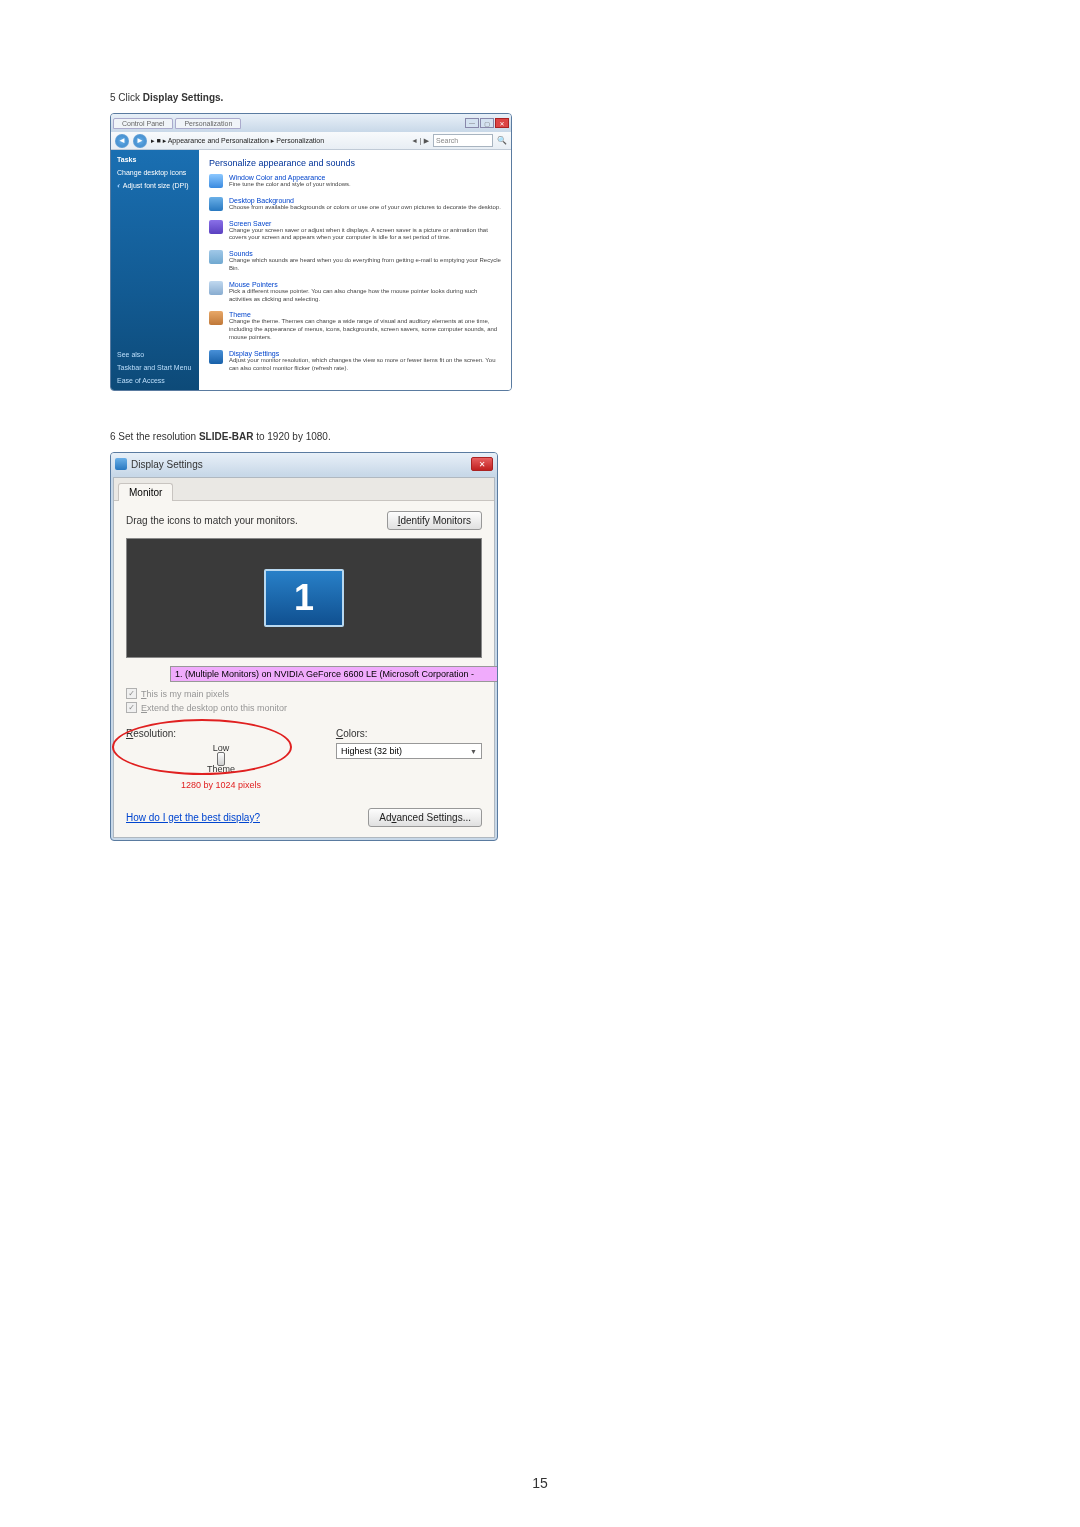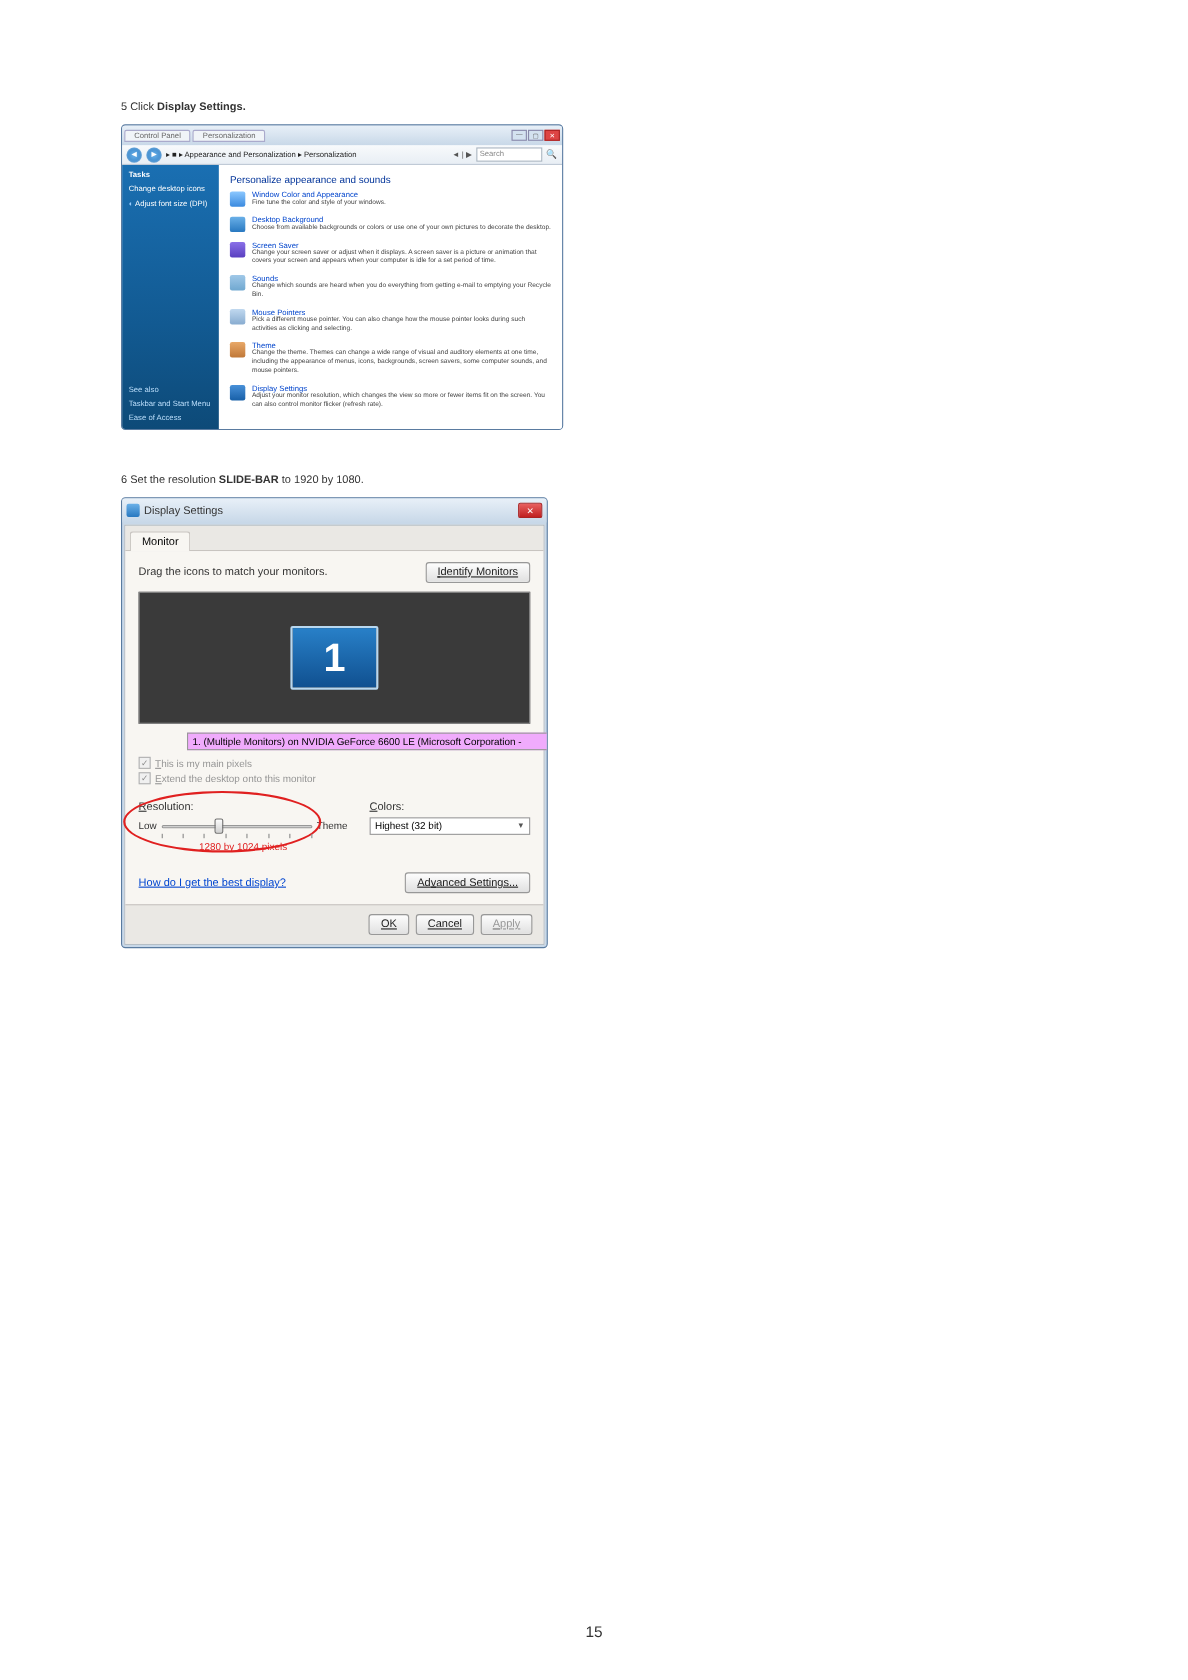--- a/index.html
+++ b/index.html
@@ -215,21 +215,20 @@
       margin-bottom: 8px;
     }
     .ds-text { font-size: 10px; color: #333; }
     .ds-btn {
       background: linear-gradient(#fdfdfd, #e0e0e0);
       border: 1px solid #989898;
       border-radius: 3px;
       padding: 3px 10px;
       font-size: 10px;
       color: #222;
-      text-decoration: underline;
     }
     .ds-btn.disabled { color: #969696; }
 
     .ds-monitor-area {
       height: 120px;
       background: #3a3a3a;
       border: 1px solid #888;
       display: flex;
       align-items: center;
       justify-content: center;
@@ -289,20 +288,21 @@
     .ds-res {
       flex: 1.3;
       position: relative;
     }
     .ds-res-label { font-size: 10px; color: #333; }
     .ds-slider-row {
       display: flex;
       align-items: center;
       gap: 4px;
       margin-top: 2px;
+      flex-direction: column;
     }
     .ds-slider-end { font-size: 9px; color: #333; }
     .ds-slider-track {
       flex: 1;
       height: 16px;
       position: relative;
       display: flex;
       align-items: center;
     }
     .ds-track-line {
@@ -554,22 +554,17 @@
               <span>Highest (32 bit)</span>
               <span class="ds-select-arrow">▼</span>
             </div>
           </div>
         </div>
         <div class="ds-link-row">
           <span class="ds-link">How do I get the best display?</span>
           <div class="ds-btn"><span>Ad</span><span class="ds-u">v</span><span>anced Settings...</span></div>
         </div>
       </div>
-      <div class="ds-footer">
-        <div class="ds-btn">OK</div>
-        <div class="ds-btn">Cancel</div>
-        <div class="ds-btn disabled"><span class="ds-u">A</span><span>pply</span></div>
-      </div>
     </div>
   </div>
 </div>
 
 <div class="page-number">15</div>
 
 </body></html>

